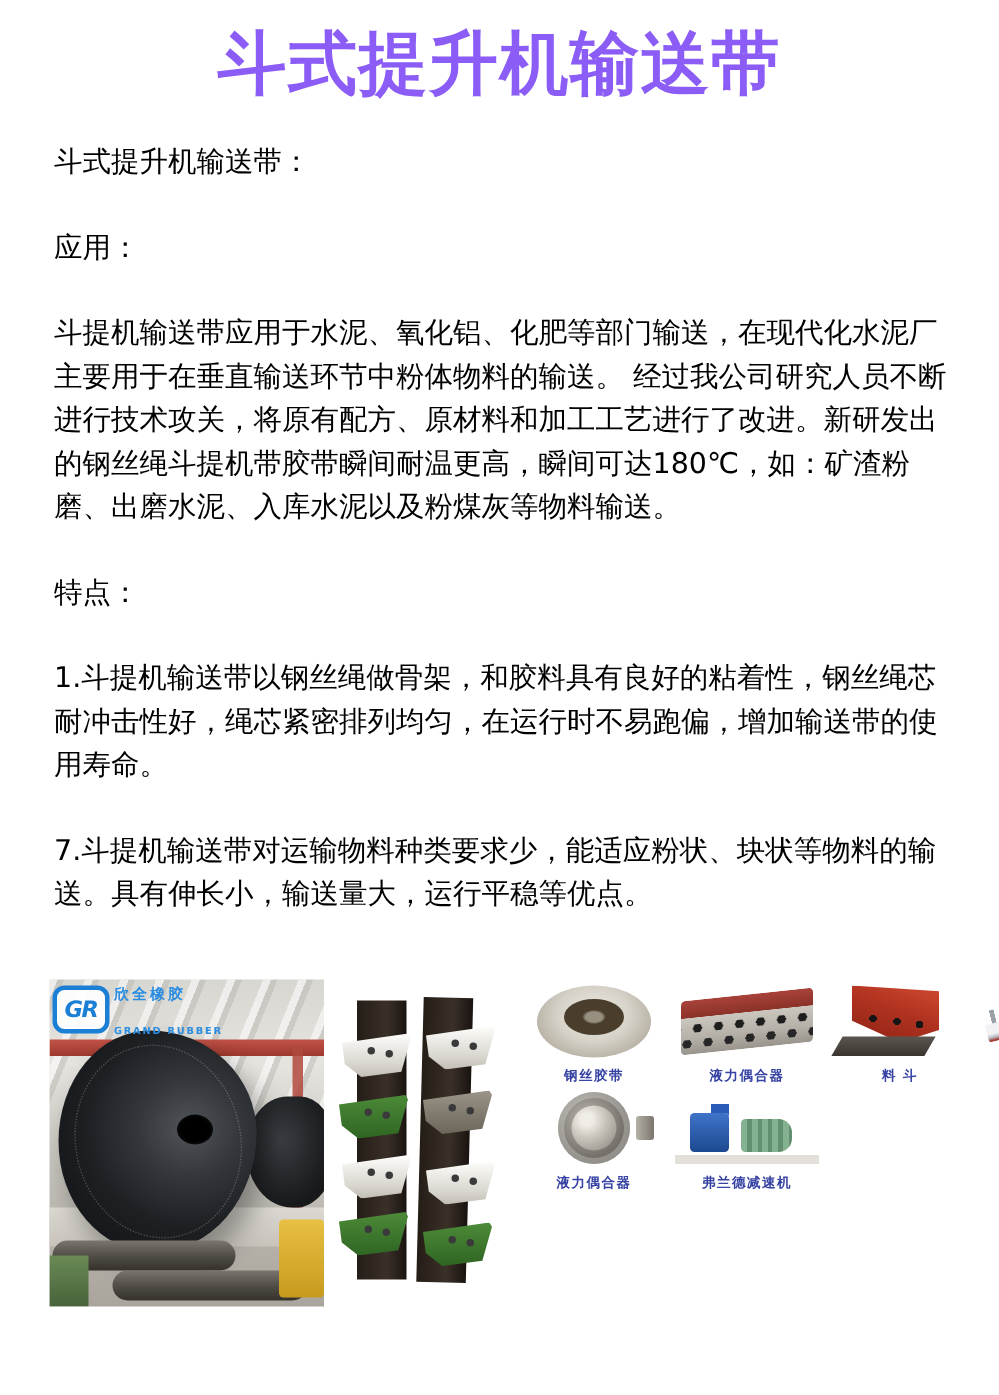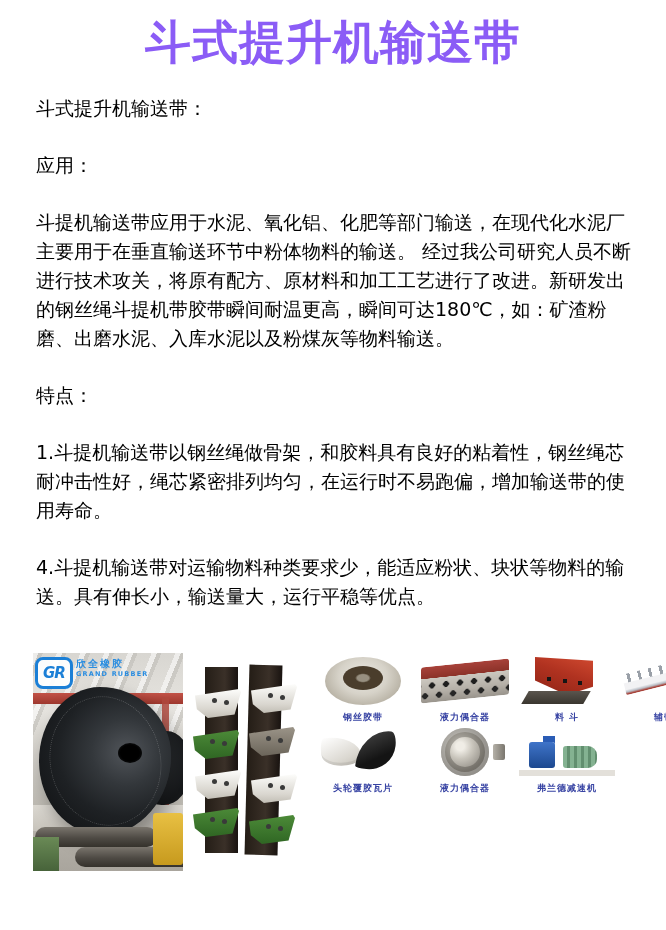--- a/index.html
+++ b/index.html
@@ -11,21 +11,21 @@
   .page-title{
     margin:14px 0 24px;font-size:46px;line-height:56px;font-weight:700;
     text-align:center;letter-spacing:1px;color:#8b5cf6;
   }
   .article{padding:0 33px 0 36px;font-size:19px;line-height:29px;text-align:left;}
   .article p{margin:0 0 28px;}
   
   .gallery{position:absolute;left:33px;top:653px;right:0;height:225px;display:flex;gap:10px;align-items:flex-start;}
   
   .photo-factory{
-    position:relative;flex:none;width:150px;height:218px;overflow:hidden;
+    position:relative;flex:none;width:183px;height:218px;overflow:hidden;
     background:linear-gradient(180deg,#d8d6d1 0%,#e6e4df 26%,#d2cfc9 45%,#c4c1ba 62%,#b7b3ab 78%,#a9a59d 100%);
   }
   .pf-truss{position:absolute;left:0;top:0;right:0;height:42%;
     background:repeating-linear-gradient(112deg,rgba(255,255,255,.55) 0 5px,rgba(170,168,162,.35) 5px 9px,rgba(0,0,0,0) 9px 22px);}
   .pf-beam{position:absolute;left:0;top:40px;width:100%;height:11px;background:linear-gradient(#c25247,#9e382e);}
   .pf-beam2{position:absolute;right:14px;top:44px;width:7px;height:118px;background:#b0493d;opacity:.85;}
   .pf-floor{position:absolute;left:0;bottom:40px;width:100%;height:26px;background:linear-gradient(#dcd9d2,#c7c3bb);}
   .pf-roll{position:absolute;left:6px;top:34px;width:132px;height:148px;
     border-radius:46% 54% 52% 48% / 50% 46% 54% 50%;
     background:radial-gradient(ellipse at 66% 44%,#51555a 0%,#33373b 28%,#1e2124 55%,#121416 85%);
@@ -42,21 +42,21 @@
   .pf-roller.r2{left:42px;bottom:4px;width:130px;}
   .pf-yellow{position:absolute;right:0;bottom:6px;width:30px;height:52px;border-radius:3px;
     background:linear-gradient(180deg,#e8c043,#c79a1e);}
   .pf-post{position:absolute;right:62px;top:92px;width:9px;height:48px;background:linear-gradient(#e0ba39,#b8922a);}
   .pf-green{position:absolute;left:0;bottom:0;width:26px;height:34px;background:linear-gradient(#6a8a56,#47633a);}
   .pf-logo{position:absolute;left:2px;top:4px;display:flex;align-items:flex-start;gap:3px;}
   .logo-box{width:32px;height:26px;border:3px solid #1b7fd6;border-radius:8px;background:rgba(255,255,255,.92);
     color:#1b7fd6;font-size:15px;font-weight:800;font-style:italic;display:flex;align-items:center;justify-content:center;letter-spacing:-1px;}
   .logo-texts{display:flex;flex-direction:column;line-height:1;padding-top:2px;}
   .logo-cn{color:#2a8de0;font-size:10px;font-weight:800;letter-spacing:2px;}
-  .logo-en{color:#2a8de0;font-size:6.5px;font-weight:700;letter-spacing:1.2px;margin-top:2px;text-align:center;}
+  .logo-en{color:#2a8de0;font-size:6.5px;font-weight:700;letter-spacing:1.2px;margin-top:15px;text-align:center;}
   
   .photo-buckets{position:relative;flex:none;width:112px;height:210px;margin-top:4px;background:#fff;}
   .board{position:absolute;width:33px;background:linear-gradient(90deg,#241d16,#3a3028 60%,#191310);}
   .board.b1{left:12px;top:10px;height:186px;}
   .board.b2{left:54px;top:8px;height:190px;transform:rotate(1.5deg);}
   .bkt{position:absolute;width:46px;height:29px;
     clip-path:polygon(0 22%,96% 0,100% 10%,86% 88%,28% 100%,4% 70%);}
   .bkt::before{content:"";position:absolute;top:30%;left:38%;width:5px;height:5px;border-radius:50%;
     background:#3a3a3a;box-shadow:12px 2px 0 #3a3a3a;}
   .bkt.white{background:linear-gradient(180deg,#fdfdfb,#d9d6cf 70%,#c2beb5);}
@@ -143,21 +143,21 @@
 <div class="page">
 
   <h1 class="page-title">斗式提升机输送带</h1>
 
   <div class="article">
     <p>斗式提升机输送带：</p>
     <p>应用：</p>
     <p>斗提机输送带应用于水泥、氧化铝、化肥等部门输送，在现代化水泥厂主要用于在垂直输送环节中粉体物料的输送。 经过我公司研究人员不断进行技术攻关，将原有配方、原材料和加工工艺进行了改进。新研发出的钢丝绳斗提机带胶带瞬间耐温更高，瞬间可达180℃，如：矿渣粉磨、出磨水泥、入库水泥以及粉煤灰等物料输送。</p>
     <p>特点：</p>
     <p>1.斗提机输送带以钢丝绳做骨架，和胶料具有良好的粘着性，钢丝绳芯耐冲击性好，绳芯紧密排列均匀，在运行时不易跑偏，增加输送带的使用寿命。</p>
-    <p>4.斗提机输送带对运输物料种类要求少，能适应粉状、块状等物料的输送。具有伸长小，输送量大，运行平稳等优点。</p>
+    <p>7.斗提机输送带对运输物料种类要求少，能适应粉状、块状等物料的输送。具有伸长小，输送量大，运行平稳等优点。</p>
   </div>
 
   <div class="gallery">
 
     <div class="photo-factory">
       <div class="pf-truss"></div>
       <div class="pf-beam"></div>
       <div class="pf-beam2"></div>
       <div class="pf-floor"></div>
       <div class="pf-roll2"></div>
@@ -204,24 +204,20 @@
       </div>
       <div class="cell">
         <div class="thumb t4"></div>
         <div class="plabel">辅带夹</div>
       </div>
       <div class="cell">
         <div class="thumb t5"></div>
         <div class="plabel">液力偶合器</div>
       </div>
       <div class="cell">
-        <div class="thumb t7"></div>
-        <div class="plabel">头轮覆胶瓦片</div>
-      </div>
-      <div class="cell">
         <div class="thumb t8"></div>
         <div class="plabel">液力偶合器</div>
       </div>
       <div class="cell">
         <div class="thumb t9"></div>
         <div class="plabel">弗兰德减速机</div>
       </div>
     </div>
 
   </div>

